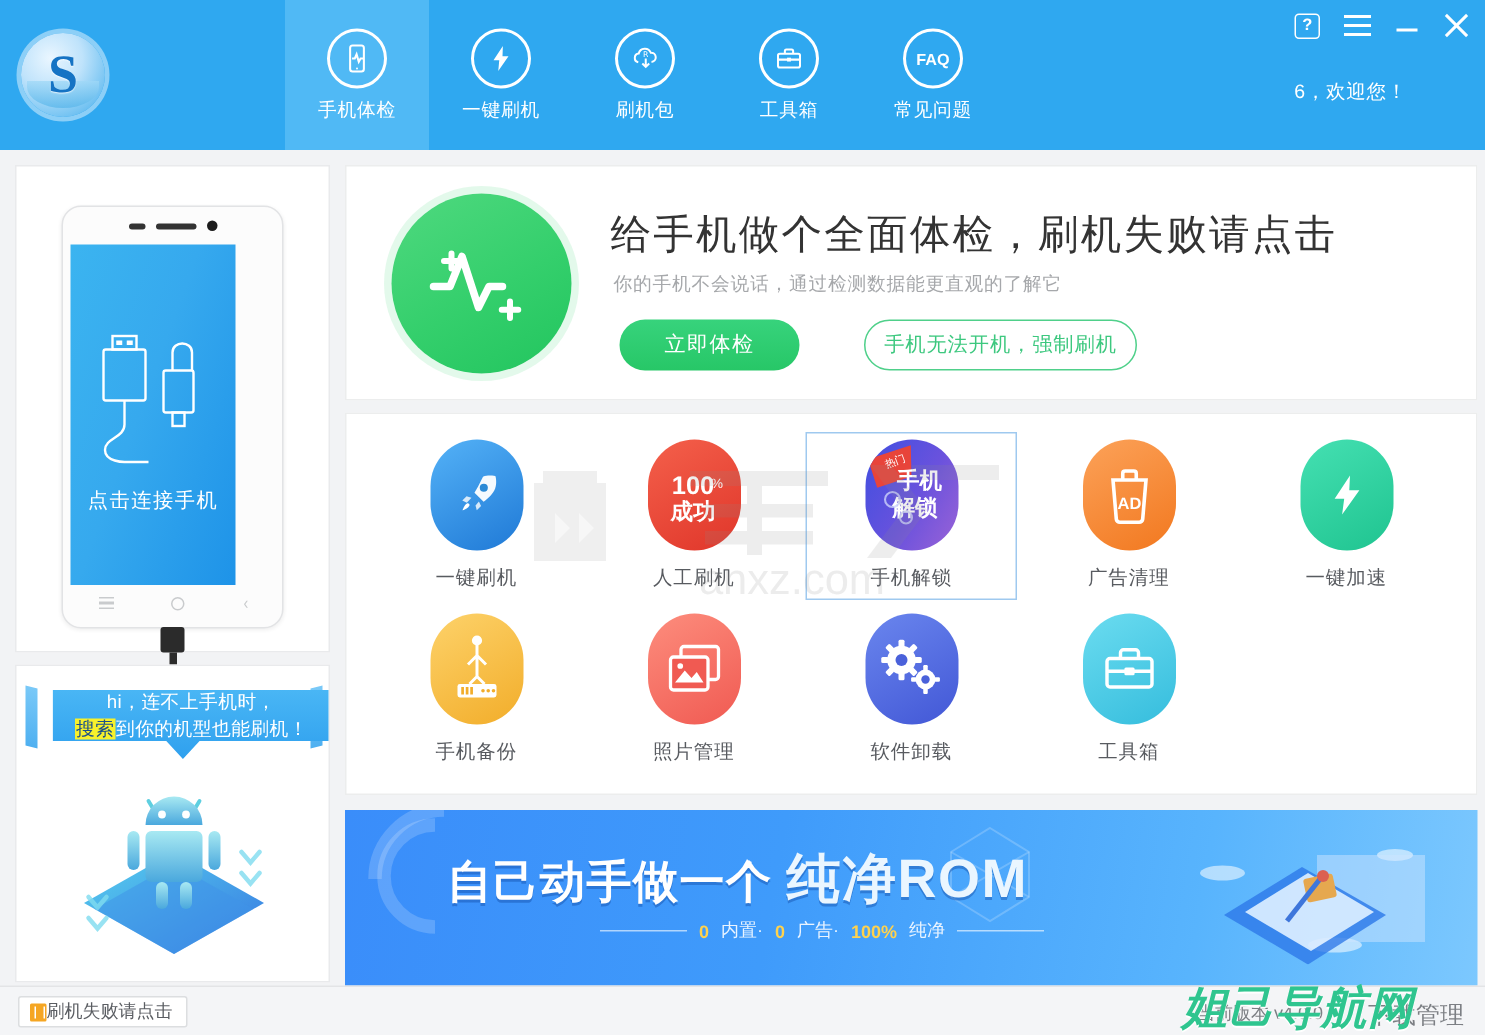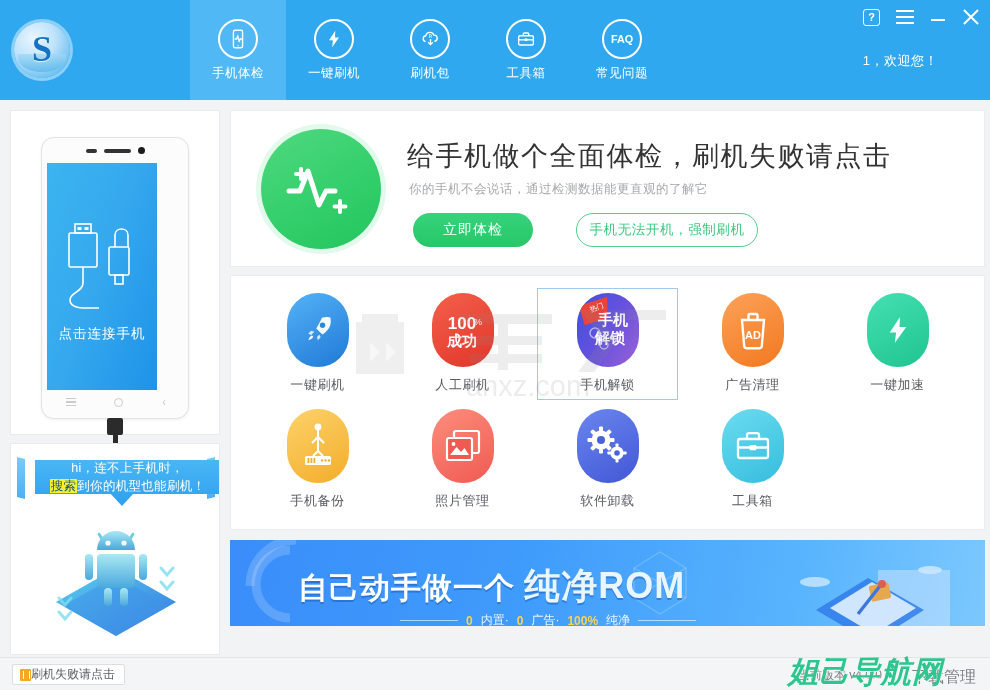--- a/index.html
+++ b/index.html
@@ -183,21 +183,21 @@
   .tile.selected { border:1px solid #9fc9ef; }
   .tile-ico {
     width:62px; height:74px; border-radius:50% / 42%;
     display:flex; align-items:center; justify-content:center; position:relative;
     overflow:hidden;
   }
   .tile-label { font-size:13px; color:#585b60; letter-spacing:.6px; }
 
   
   .banner {
-    position:absolute; left:230px; top:540px; width:755px; height:86px;
+    position:absolute; left:230px; top:540px; width:755px; height:118px;
     background:linear-gradient(100deg,#3a8dfa 0%,#3f9bfb 38%,#58b4fd 75%,#7cc8fe 100%);
     overflow:hidden;
   }
   .bn-title {
     position:absolute; left:68px; top:22px; font-size:30px; font-weight:bold;
     color:#fff; letter-spacing:1px; white-space:nowrap;
     text-shadow:0 2px 0 rgba(20,80,170,.45);
   }
   .bn-title .big { font-size:36px; color:#eaf6ff; }
   .bn-sub {
@@ -294,21 +294,21 @@
         <span class="nav-ico">
           <svg width="40" height="40" viewBox="0 0 40 40">
             <text x="20" y="24.5" font-size="12" fill="#fff" text-anchor="middle" font-family="Liberation Sans" font-weight="bold">FAQ</text>
           </svg>
         </span>
         <span class="nav-label">常见问题</span>
       </div>
 
     </div>
 
-    <div class="welcome">1，欢迎您！</div>
+    <div class="welcome">6，欢迎您！</div>
 
     <div class="wctrl">
       <div class="wbtn help">?</div>
       <div class="wbtn menu">
           <i></i>
           <i></i>
           <i></i>
         </div>
       <div class="wbtn min">
           <i></i>

